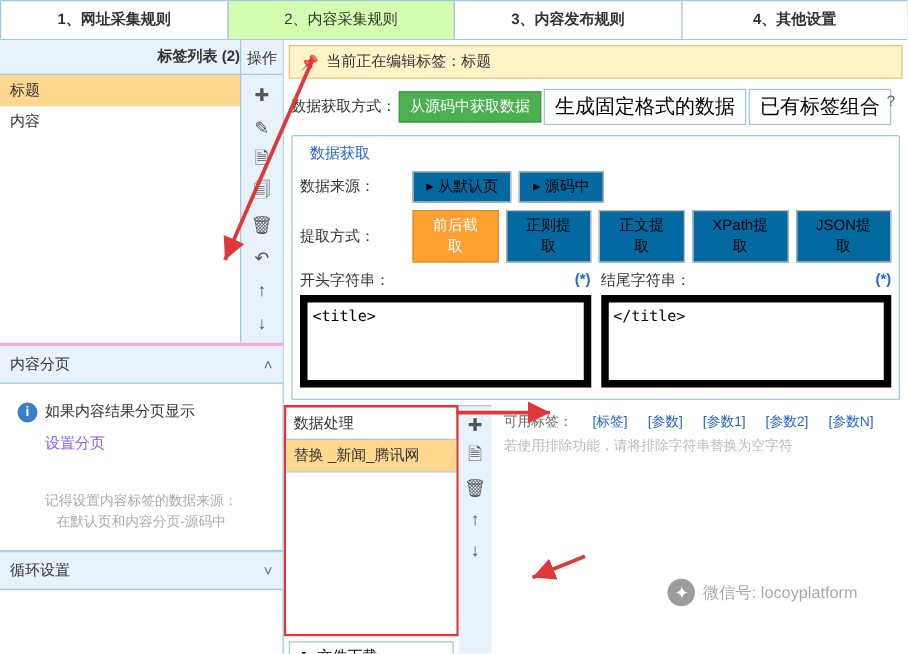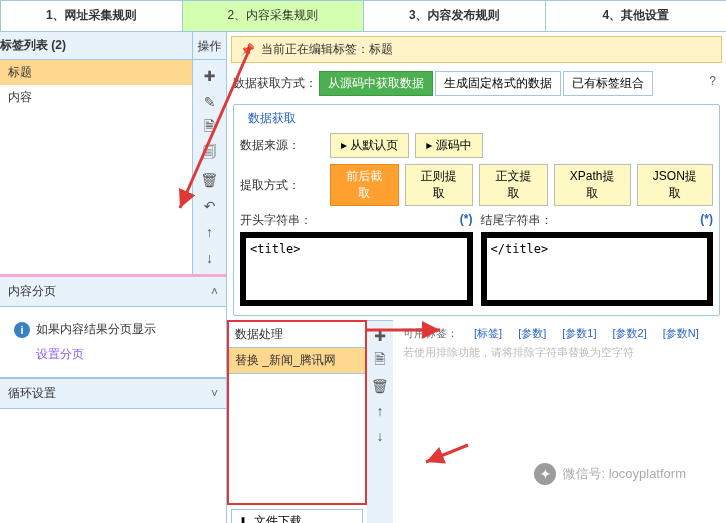--- a/index.html
+++ b/index.html
@@ -3,21 +3,21 @@
 <meta charset="utf-8">
 <style>
 * { box-sizing: border-box; margin: 0; padding: 0; }
 body { font-family: "Microsoft YaHei", SimSun, sans-serif; font-size: 12px; color: #333; background: #fff; width: 726px; height: 523px; overflow: hidden; }
 .tabs { display: flex; border-bottom: 1px solid #a0c8e0; height: 32px; }
 .tab { flex: 1; border: 1px solid #a0c8e0; border-bottom: none; padding: 6px 0; text-align: center; cursor: pointer; background: #fff; margin-right: -1px; font-weight: bold; }
 .tab.active { background: #d4ffb0; font-weight: 500; }
 .main { display: flex; height: 491px; }
 .left { width: 227px; border-right: 1px solid #a0c8e0; display: flex; flex-direction: column; }
 .tag-header { display: flex; background: #e8f2fa; border-bottom: 1px solid #a0c8e0; height: 28px; align-items: center; }
-.tag-title { flex: 1; text-align: left; font-weight: bold; }
+.tag-title { flex: 1; text-align: right; font-weight: bold; }
 .tag-ops { width: 34px; text-align: center; border-left: 1px solid #a0c8e0; height: 100%; line-height: 28px; }
 .tag-body { display: flex; flex: 0 0 140px; border-bottom: 3px solid #f9a8d4; }
 .tag-list { flex: 1; background: #fff; }
 .tag-item { padding: 4px 8px; cursor: pointer; }
 .tag-item.sel { background: #ffd890; }
 .ops-col { width: 34px; background: #e8f2fa; border-left: 1px solid #a0c8e0; display: flex; flex-direction: column; align-items: center; gap: 6px; padding: 6px 0; }
 .icon-btn { width: 20px; height: 20px; cursor: pointer; color: #555; display: flex; align-items: center; justify-content: center; font-size: 14px; }
 .panel-head { background: #e8f2fa; border-bottom: 1px solid #a0c8e0; padding: 6px 8px; display: flex; align-items: center; justify-content: space-between; }
 .panel-head .arrow { color: #666; }
 .content-page { flex: 0 0 auto; border-bottom: 1px solid #a0c8e0; }
@@ -26,23 +26,23 @@
 .info-icon { width: 16px; height: 16px; border-radius: 50%; background: #3b7fc4; color: #fff; font-size: 11px; display: flex; align-items: center; justify-content: center; font-weight: bold; }
 .link { color: #8b5cf6; cursor: pointer; margin-left: 22px; }
 .note { color: #aaa; font-size: 11px; text-align: center; line-height: 1.5; margin-top: 30px; }
 .loop { border-top: 1px solid #a0c8e0; }
 .right { flex: 1; display: flex; flex-direction: column; overflow: hidden; }
 .edit-bar { background: #fff3c8; border: 1px solid #e6c870; margin: 4px; padding: 4px 8px; display: flex; align-items: center; gap: 6px; }
 .gold-pin { color: #d4a020; }
 .row { display: flex; align-items: center; gap: 2px; margin: 4px 6px; }
 .lbl { min-width: 84px; }
 .btn-green { background: #4caf50; color: #fff; border: 1px solid #3a9a3e; padding: 3px 8px; cursor: pointer; font-size: 12px; }
-.btn-white { background: #fff; border: 1px solid #a0c8e0; padding: 3px 8px; cursor: pointer; font-size: 12px; }
+.btn-white { background: #fff; border: 1px solid #a0c8e0; padding: 3px 8px; cursor: pointer; font-size: 16px; }
 .btn-orange { background: #ffa030; color: #fff; border: 1px solid #e68a20; padding: 3px 10px; cursor: pointer; font-size: 12px; }
-.btn-gray { background: #fef9c3; border: 1px solid #bbb; padding: 3px 10px; cursor: pointer; font-size: 12px; }
+.btn-gray { background: #0369a1; border: 1px solid #bbb; padding: 3px 10px; cursor: pointer; font-size: 12px; }
 .grp { border: 1px solid #a0c8e0; margin: 4px 6px; padding: 6px; border-radius: 2px; }
 .grp-title { display: inline-block; background: #fff; padding: 0 4px; margin-top: -14px; margin-left: 4px; position: relative; color: #2863c7; }
 .inner-row { display: flex; gap: 6px; margin: 6px 0; align-items: center; }
 .str-area { display: flex; gap: 8px; margin-top: 6px; }
 .str-col { flex: 1; }
 .str-head { display: flex; justify-content: space-between; margin-bottom: 3px; }
 .star { color: #2863c7; font-weight: bold; }
 .textarea { width: 100%; height: 74px; border: 6px solid #000000; padding: 4px; font-family: monospace; font-size: 12px; resize: none; }
 .dp-area { display: flex; }
 .dp-left { width: 140px; border: 2px solid #e03838; }
@@ -99,20 +99,24 @@
       <div class="panel-head">
         <span>内容分页</span>
         <span class="arrow">˄</span>
       </div>
       <div class="cp-body">
         <div class="info-row">
           <div class="info-icon">i</div>
           <span>如果内容结果分页显示</span>
         </div>
         <div class="link">设置分页</div>
+        <div class="note">
+          <div>记得设置内容标签的数据来源：</div>
+          <div>在默认页和内容分页-源码中</div>
+        </div>
       </div>
     </div>
     <div class="loop">
       <div class="panel-head">
         <span>循环设置</span>
         <span class="arrow">˅</span>
       </div>
     </div>
   </div>
 

